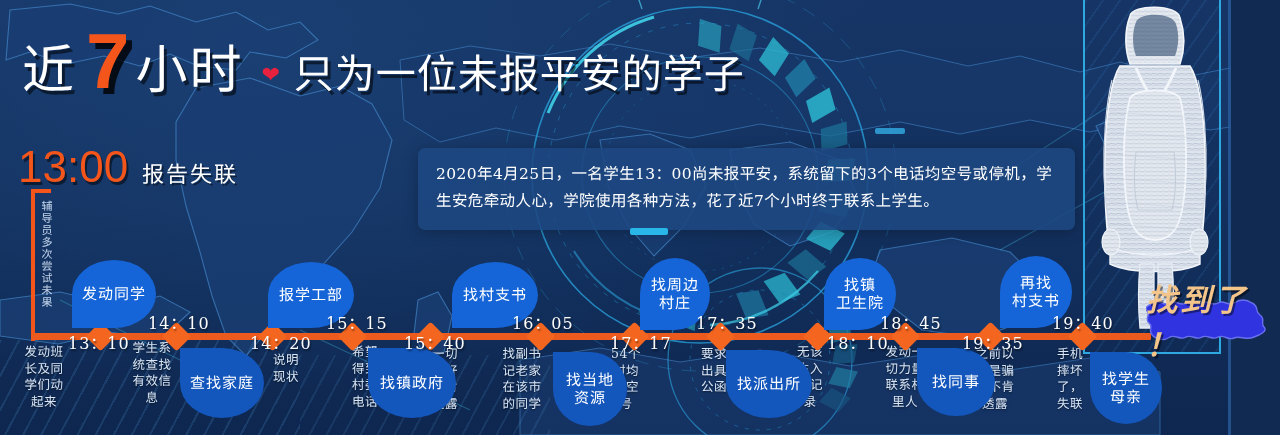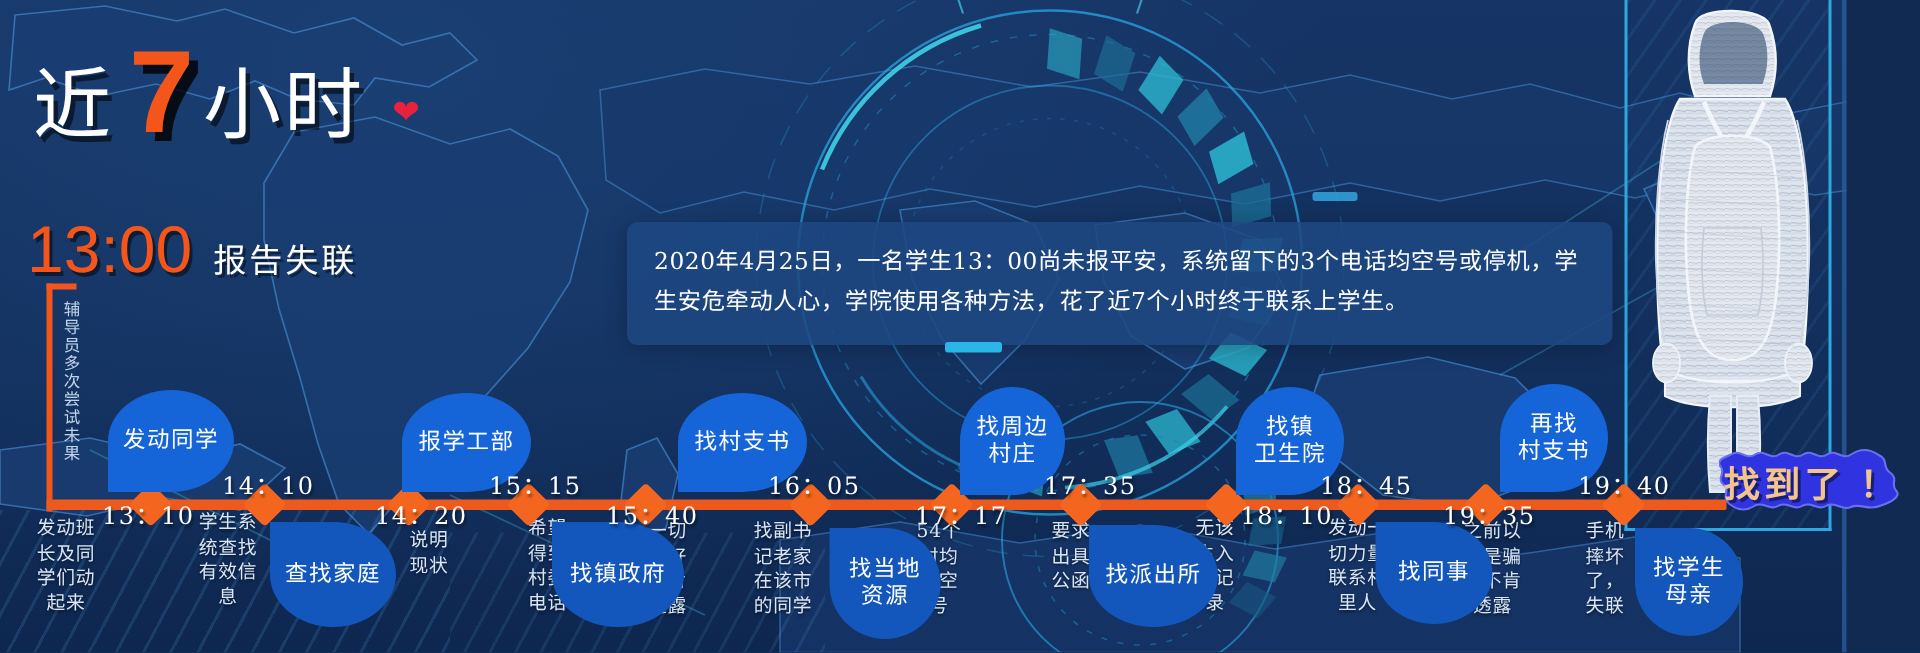--- a/index.html
+++ b/index.html
@@ -149,22 +149,23 @@
     font-family:"DejaVu Serif","Liberation Serif",serif;
   }
 
   
   .foundwrap{
     position:absolute;left:1146px;top:297px;z-index:34;
   }
   .foundtext{
     position:absolute;left:0;top:0;width:124px;height:46px;
     display:flex;align-items:center;justify-content:center;
-    color:#f3c58a;font-size:24px;font-weight:700;letter-spacing:3px;
+    color:#f3c58a;font-size:31px;font-weight:700;letter-spacing:3px;
     text-shadow:2px 2px 0 rgba(0,0,0,.45);
+    font-style:italic;
   }
 
   
   .studentframe{
     position:absolute;left:1083px;top:0px;width:134px;height:352px;
     border:2px solid #2ea8e0;border-left:2px solid #2ea8e0;
     border-top:none;
     z-index:12;
     background:repeating-linear-gradient(125deg,
       rgba(60,140,210,.13) 0 2px, rgba(0,0,0,0) 2px 14px);
@@ -380,20 +381,21 @@
       <line x1="13" y1="200" x2="100" y2="206"></line>
       <line x1="14" y1="222" x2="100" y2="228"></line>
     </g>
   </svg>
 
   <div class="headline">
     <span class="hl-a">近</span>
     <span class="hl-num">7</span>
     <span class="hl-c">小时</span>
     <span class="hl-heart">❤</span>
+    <span class="hl-sub">只为一位未报平安的学子</span>
   </div>
 
   <div class="starttime">
     <span class="t">13:00</span>
     <span class="lbl">报告失联</span>
   </div>
   <div class="bracket"></div>
   <div class="bracket-text">辅导员多次尝试未果</div>
 
   <div class="descbox">

